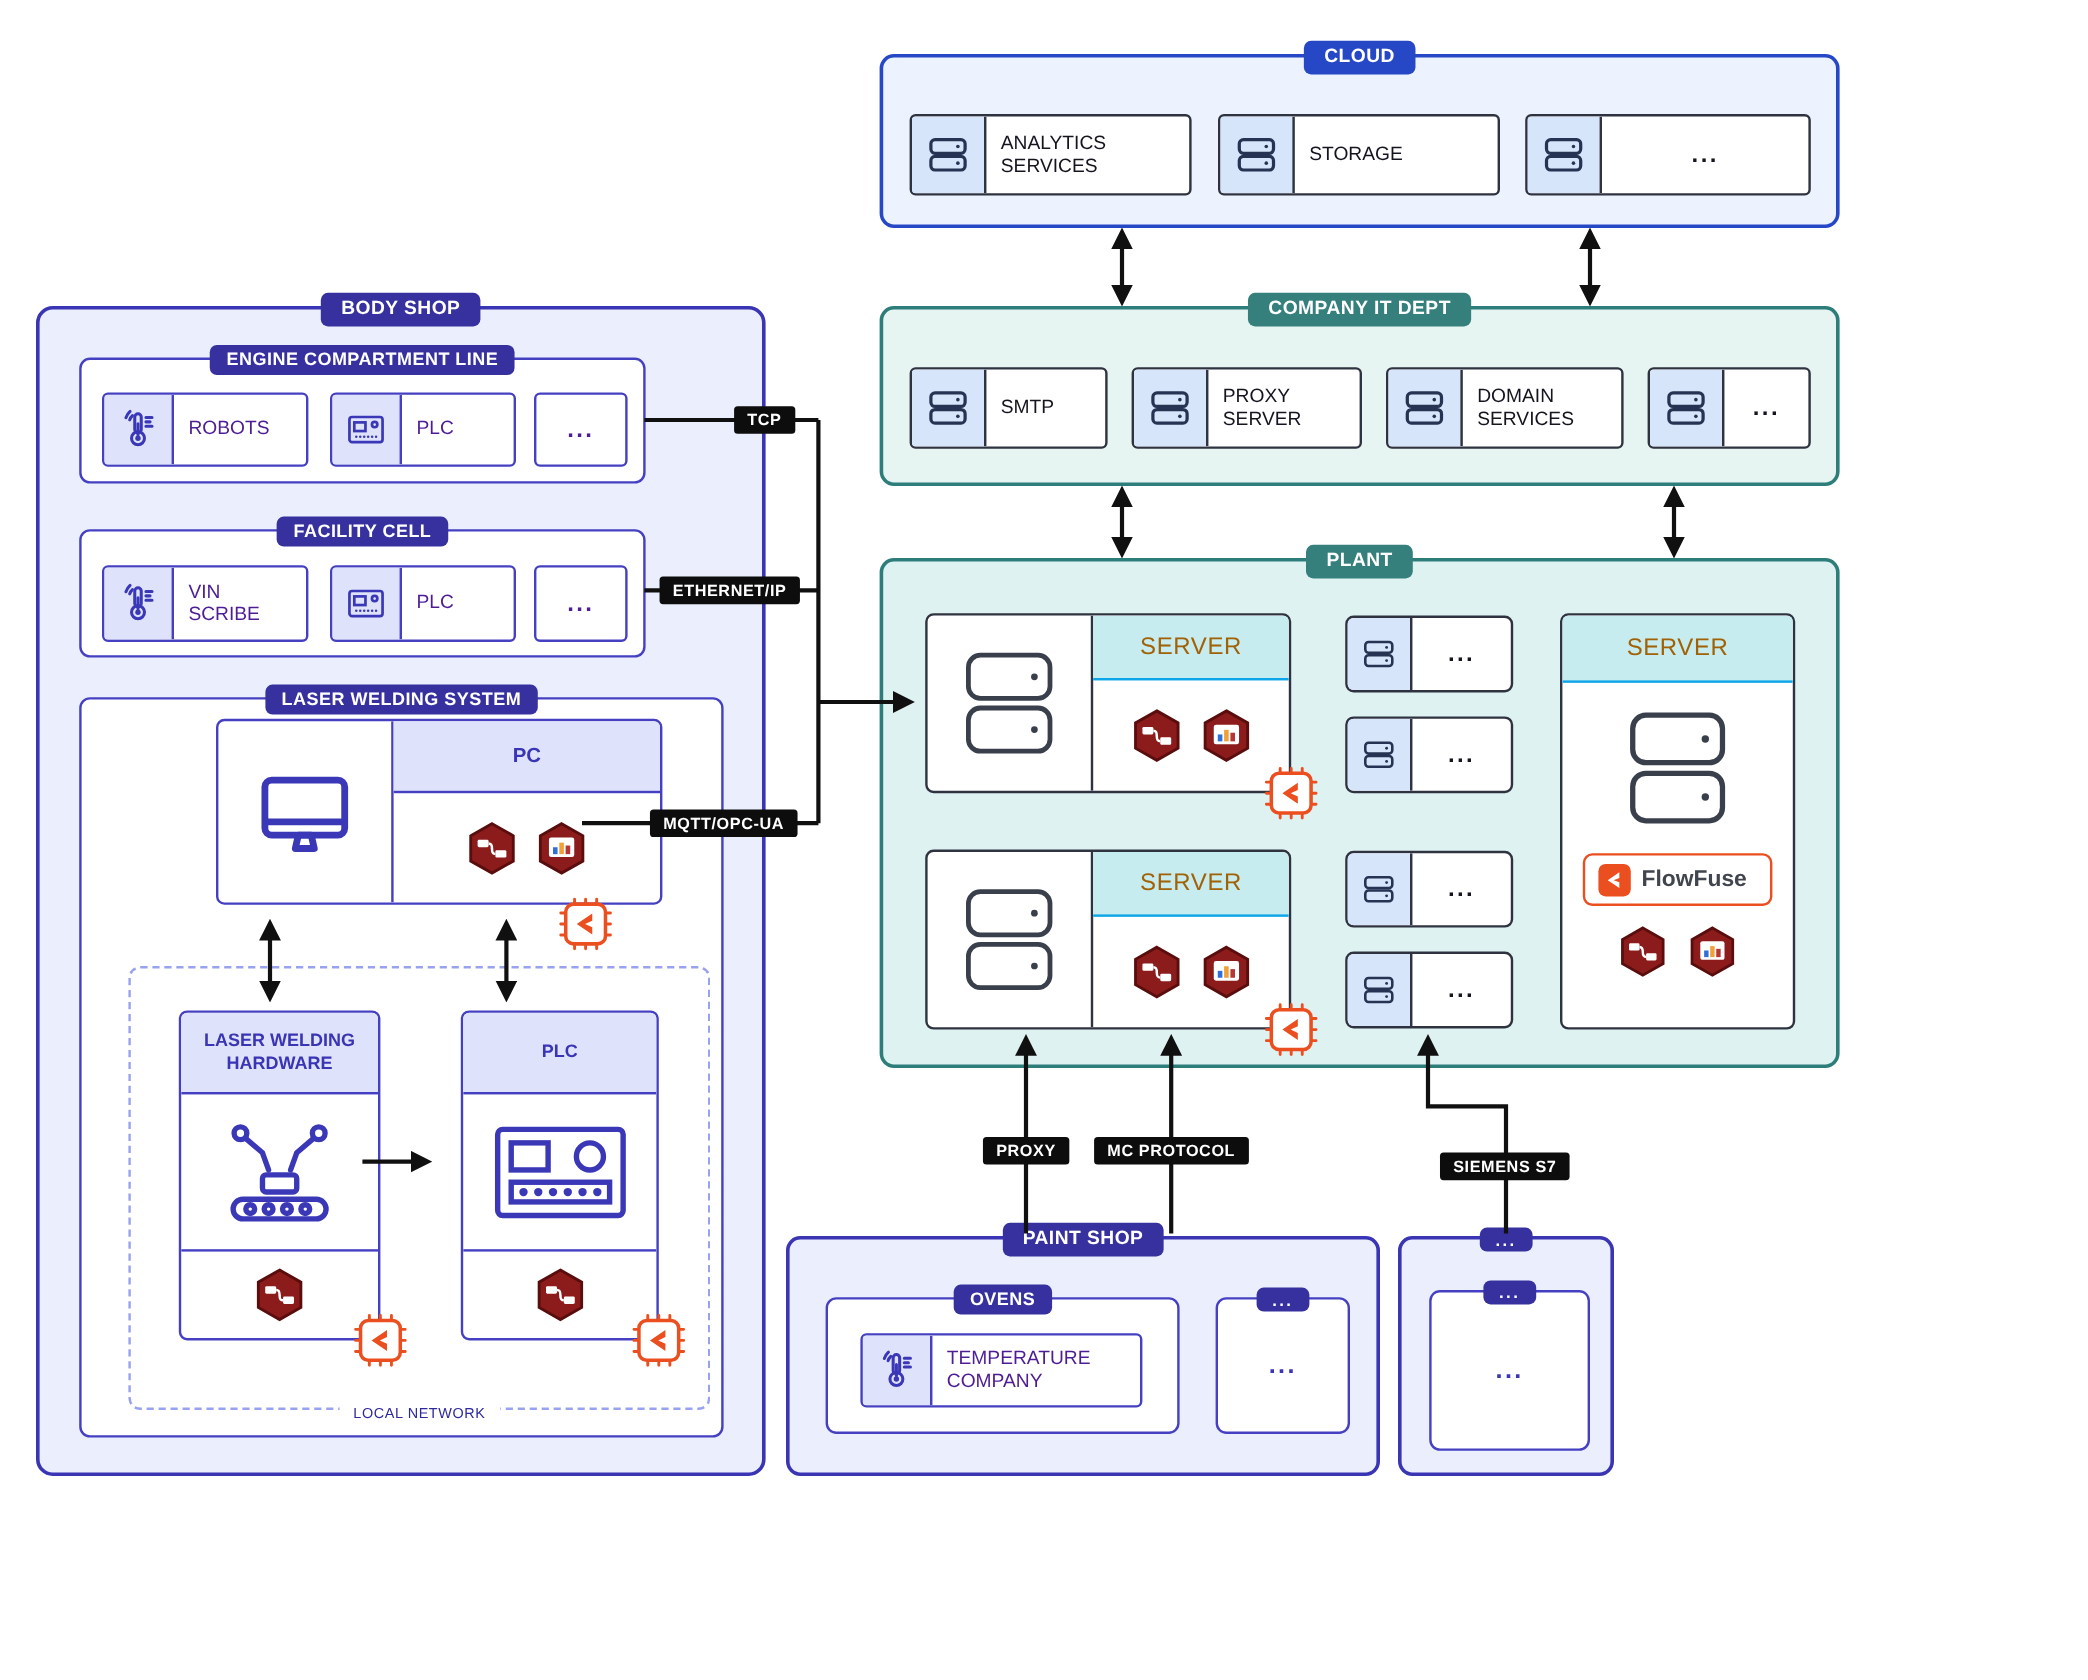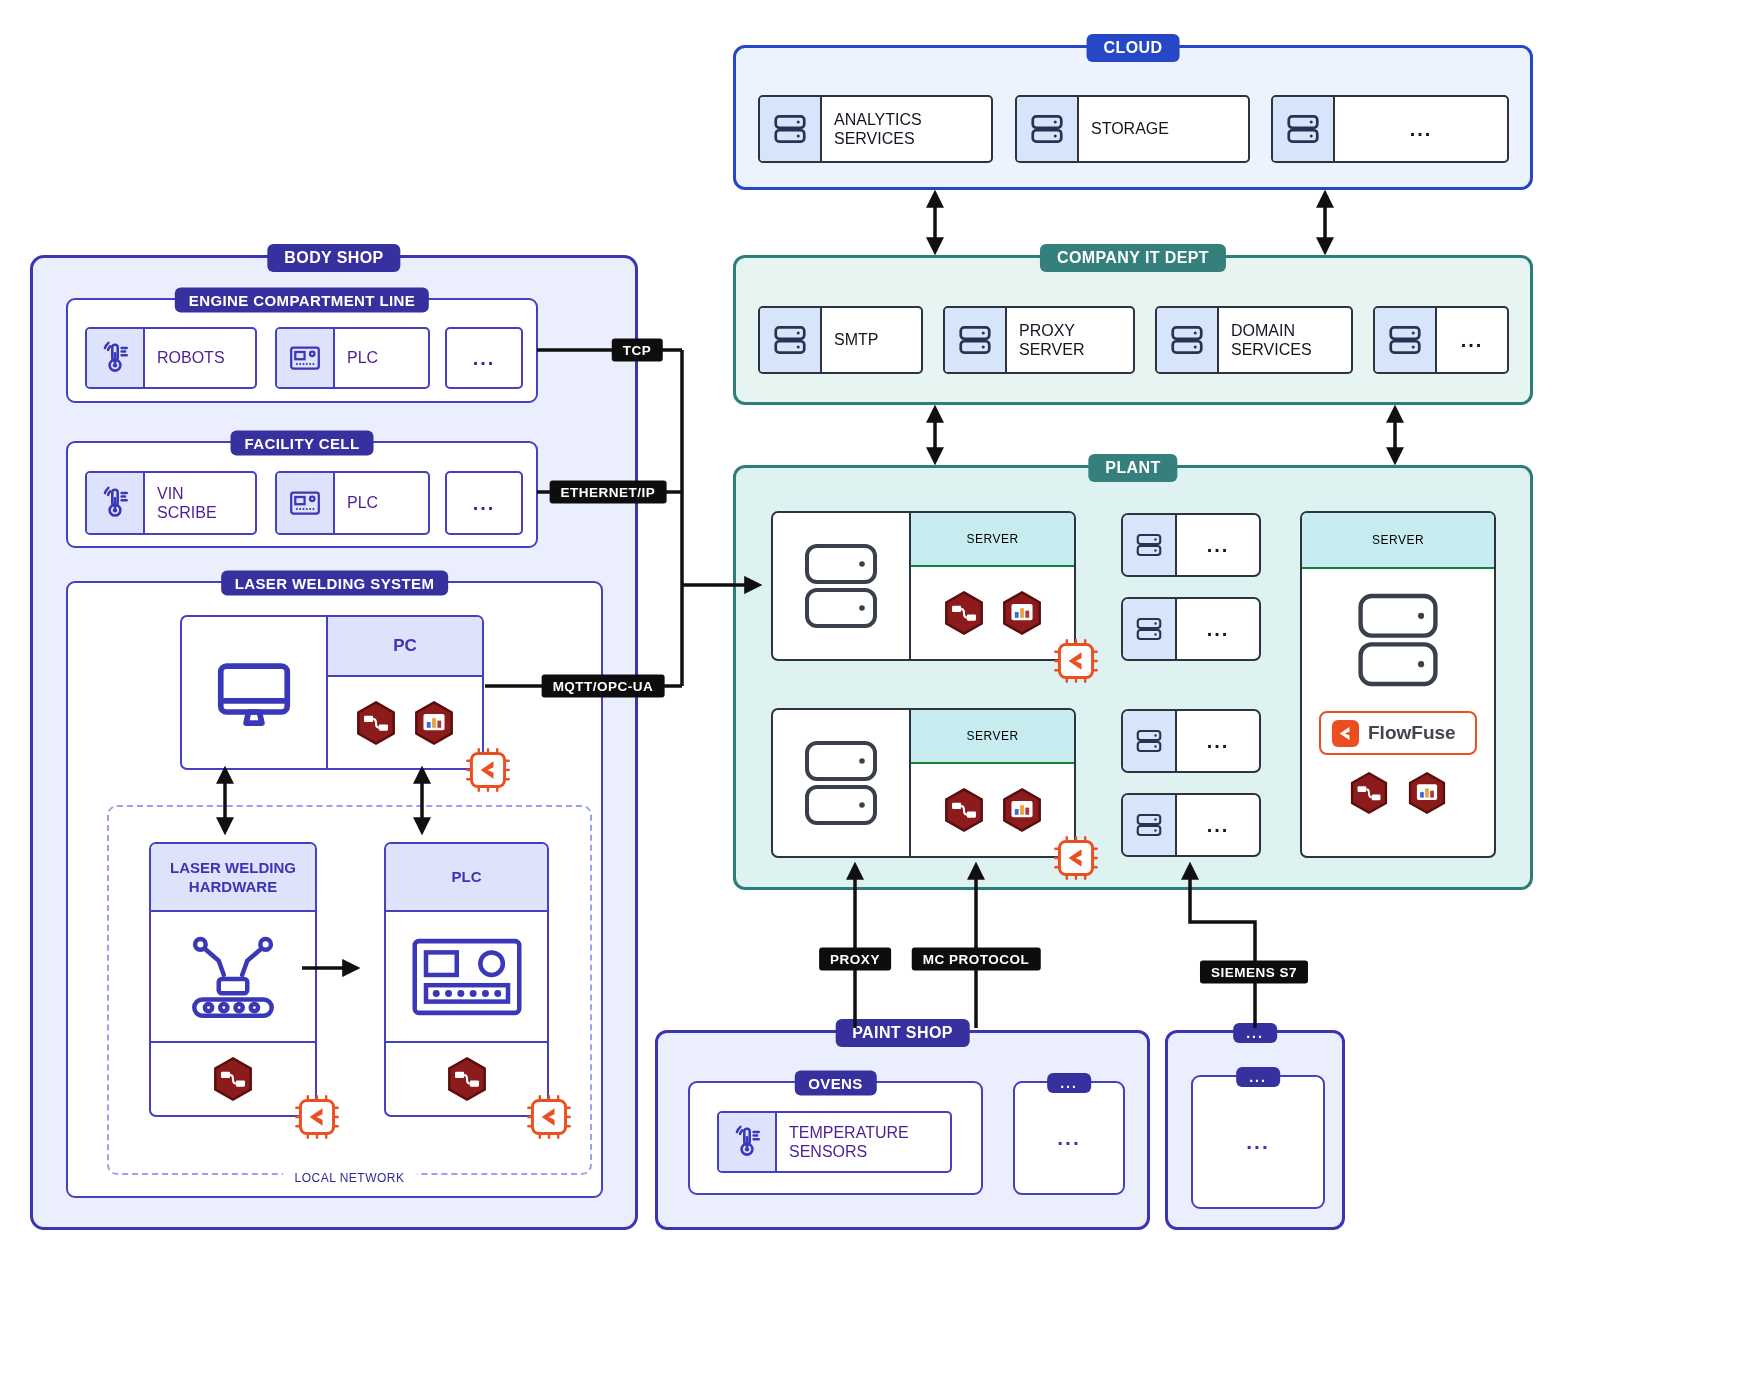--- a/index.html
+++ b/index.html
@@ -27,21 +27,21 @@
 .item-dark .icell{width:62px;background:#d7e5fa;border-right:2px solid #2f3340}
 .item-ind .icell{width:58px;background:#dee3fb;border-right:2px solid #4540c2}
 .ilabel{flex:1;display:flex;align-items:center;padding:2px 12px;font-size:16px;line-height:1.2;font-weight:500}
 .item-dark .ilabel{color:#14151f}
 .item-ind .ilabel{color:#4c1d95}
 .ilabel.center{justify-content:center;padding:2px}
 .dots{font-size:20px;font-weight:bold;letter-spacing:2px}
 .sg{position:absolute;background:#fff;border:2px solid #2f3340;border-radius:7px;display:flex;overflow:hidden}
 .sg-left{width:138px;flex:0 0 auto;border-right:2px solid #2f3340;display:flex;align-items:center;justify-content:center}
 .sg-right{flex:1;display:flex;flex-direction:column}
-.sg-head{height:54px;flex:0 0 auto;background:#c7ecef;border-bottom:2px solid #15803d;display:flex;align-items:center;justify-content:center;font-size:12px;color:#000000;letter-spacing:.5px}
+.sg-head{height:54px;flex:0 0 auto;background:#c7ecef;border-bottom:2px solid #0ea5e9;display:flex;align-items:center;justify-content:center;font-size:20px;color:#a16207;letter-spacing:.5px}
 .sg-body{flex:1;display:flex;align-items:center;justify-content:center;gap:12px}
 .midbox{position:absolute;background:#fff;border:2px solid #2f3340;border-radius:7px;display:flex;overflow:hidden}
 .midbox .icell{width:54px;background:#d7e5fa;border-right:2px solid #2f3340}
 .midbox .ilabel{color:#14151f}
 .srv{position:absolute;background:#fff;border:2px solid #2f3340;border-radius:7px;display:flex;flex-direction:column;overflow:hidden}
 .srv .sg-head{height:56px}
 .srv-icon{display:flex;justify-content:center;margin-top:16px}
 .srv-hexes{display:flex;justify-content:center;gap:14px;margin-top:16px}
 .fflogo{width:158px;height:44px;border:2.5px solid #eb4f1f;border-radius:8px;background:#fff;display:flex;align-items:center;gap:9px;padding:0 11px;margin:16px auto 0}
 .ffmark{width:27px;height:27px;background:#eb4f1f;border-radius:6px;display:flex;align-items:center;justify-content:center;flex:0 0 auto}
@@ -452,21 +452,21 @@
         <div class="ilabel">PLC</div>
       </div>
       <div class="item item-ind" style="left:377px;top:28px;width:78px;height:64px">
         <div class="ilabel center dots">...</div>
       </div>
     </div>
 
     <div class="subbox" style="left:33px;top:323px;width:537px;height:617px">
       <div class="badge badge-ind sm">LASER WELDING SYSTEM</div>
 
-      <div class="pcbox" style="left:112px;top:32px;width:304px;height:155px">
+      <div class="pcbox" style="left:112px;top:16px;width:372px;height:155px">
         <div class="pc-left">
             <span class="ic ic72">
               <svg viewBox="0 0 26 24" fill="none" stroke="#3b38b8" stroke-width="1.8" stroke-linejoin="round">
     <rect x="2.5" y="3.5" width="21" height="14.5" rx="1.8"></rect>
     <path d="M2.5 14.5 h21"></path>
     <path d="M10.5 21.5 l0.8 -3.5 h3.4 l0.8 3.5 z"></path>
               </svg>
             </span>
           </div>
         <div class="pc-right">
@@ -597,21 +597,21 @@
     <rect x="10.2" y="3.2" width="3.6" height="10.6" rx="1.8"></rect>
     <circle cx="12" cy="16.8" r="3.6"></circle>
     <circle cx="12" cy="16.8" r="1.5" fill="#3b38b8" stroke="none"></circle>
     <path d="M12 15 v-6.2"></path>
     <path d="M7.4 6.6 a5 5 0 0 1 1.5 -2.4"></path>
     <path d="M5.3 5.4 a8 8 0 0 1 2.3 -3.5"></path>
     <path d="M16.4 5.3 h3.4 M16.4 7.7 h2.3 M16.4 10.1 h3.4"></path>
               </svg>
             </span>
           </div>
-        <div class="ilabel">TEMPERATURE SENSORS</div>
+        <div class="ilabel">TEMPERATURE COMPANY</div>
       </div>
     </div>
     <div class="subbox" style="left:355px;top:48px;width:112px;height:114px">
       <div class="badge badge-ind xs">...</div>
       <div class="boxdots">...</div>
     </div>
   </div>
 
   <div class="zone z-misc">
     <div class="badge badge-ind xs">...</div>

